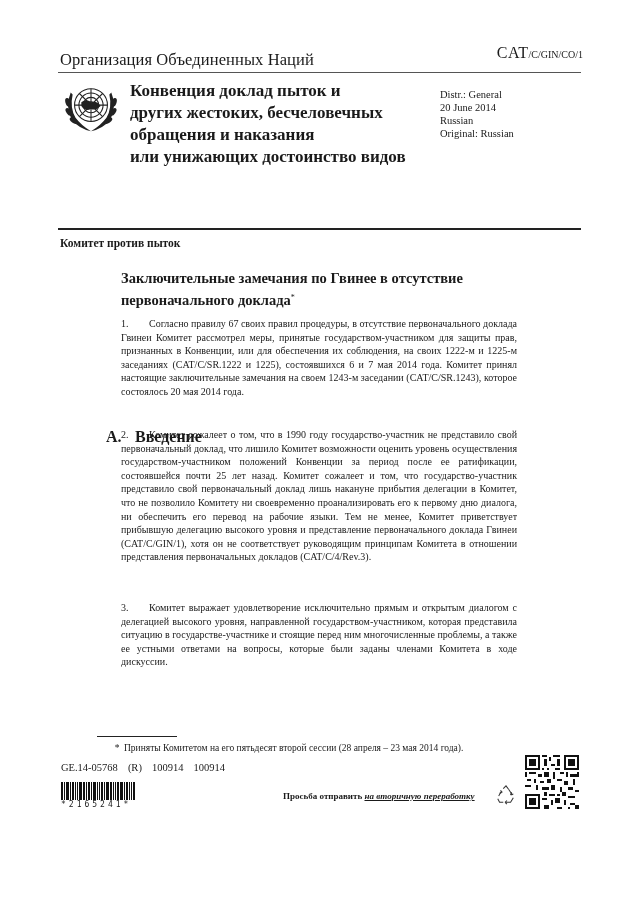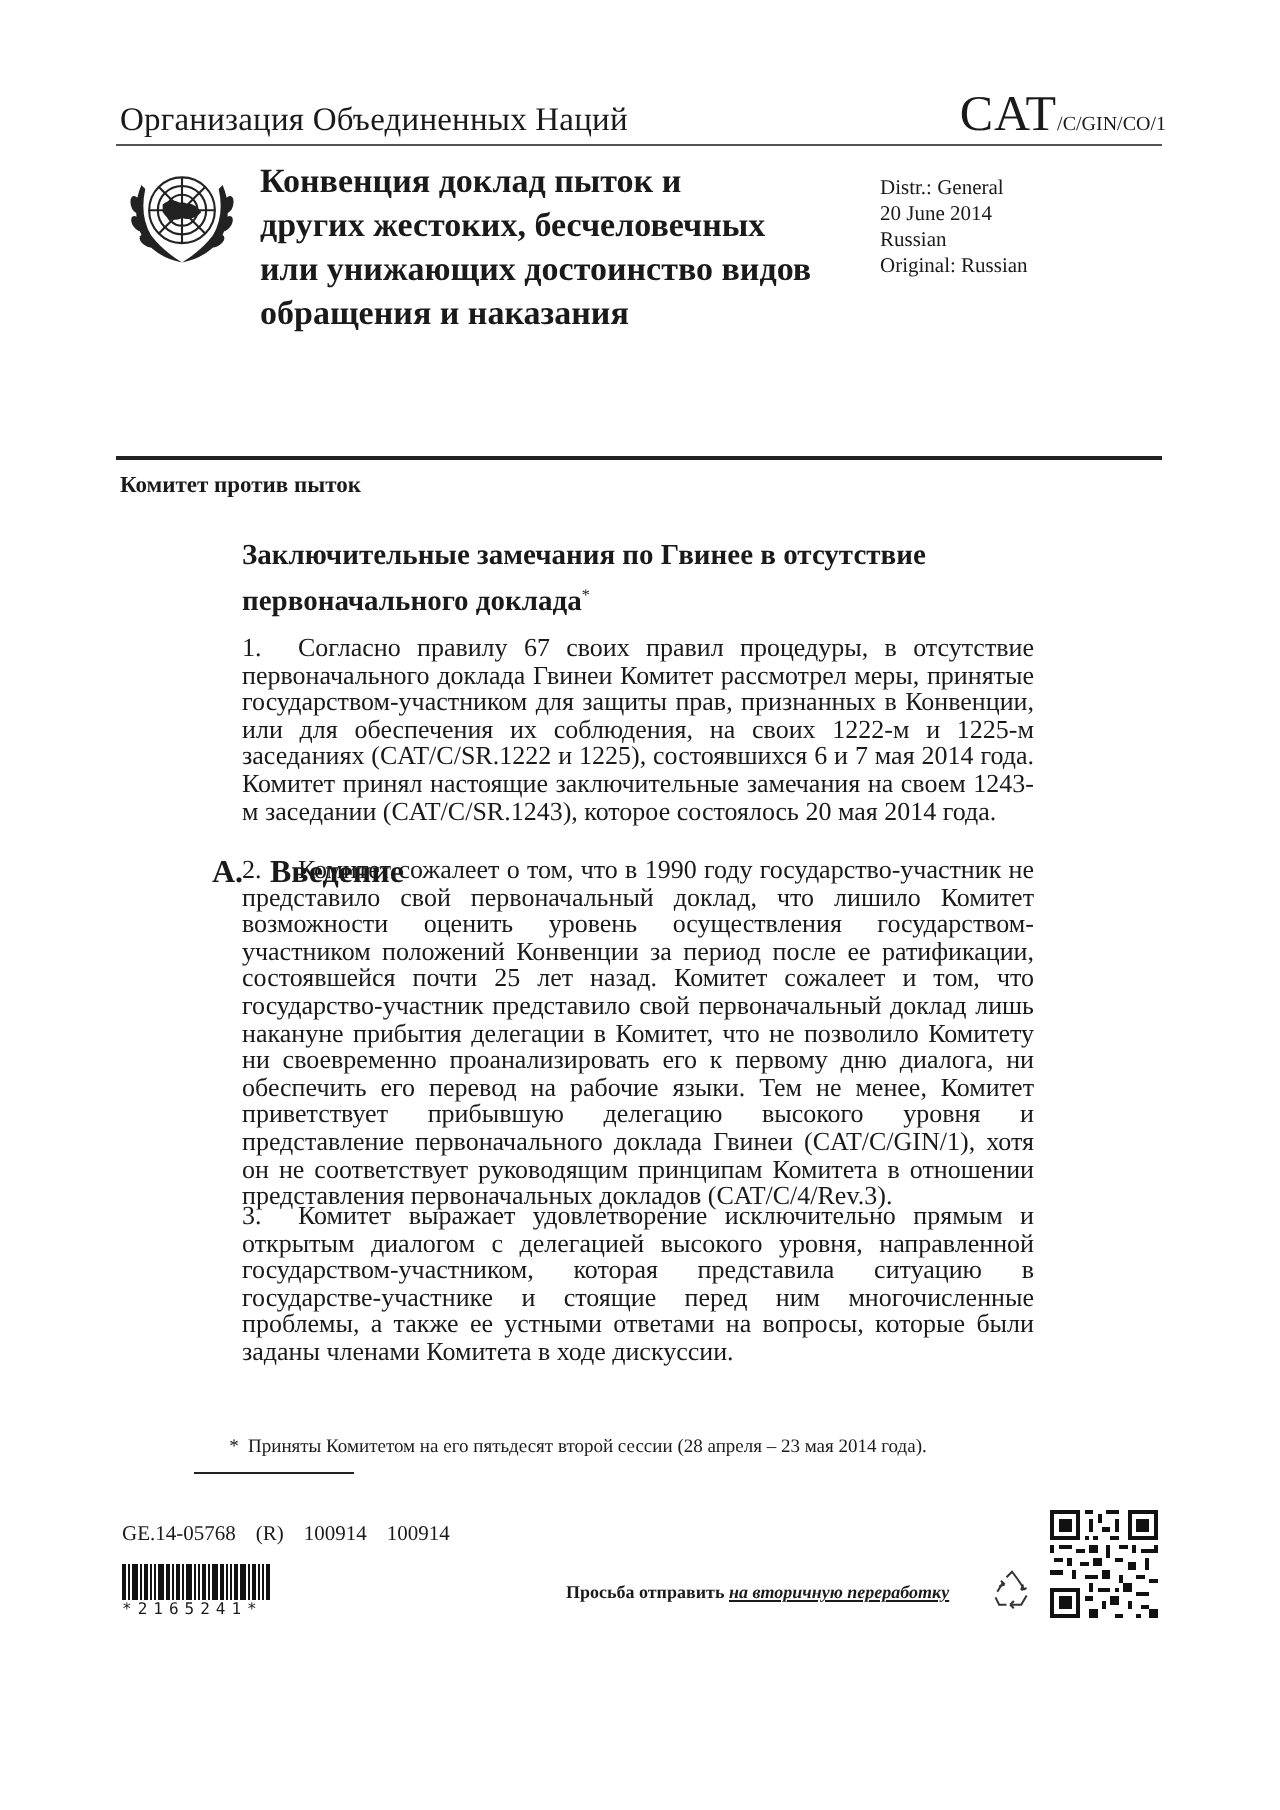--- a/index.html
+++ b/index.html
@@ -1,39 +1,39 @@
 <!DOCTYPE html>
 <html><head>
 <meta charset="utf-8">
 <style>
   html, body { margin: 0; padding: 0; background: #ffffff; }
   body { width: 640px; height: 905px; position: relative; overflow: hidden;
          font-family: "Liberation Serif", "DejaVu Serif", serif; color: #1a1a1a; }
   .abs { position: absolute; }
   .org-name { left: 60px; top: 50px; font-size: 16.5px; letter-spacing: 0.1px; }
   .symbol { right: 57px; top: 44px; white-space: nowrap; }
-  .symbol .big { font-size: 25px; letter-spacing: 0.5px; text-align: right; }
+  .symbol .big { font-size: 16px; letter-spacing: 0.5px; text-align: right; }
   .symbol .small { font-size: 10px; }
   .rule-top { left: 58px; top: 72px; width: 523px; height: 1px; background: #555; }
   .un-logo { left: 62px; top: 79px; width: 58px; height: 58px; }
   .conv-title { left: 130px; top: 80px; font-size: 17px; font-weight: bold; line-height: 22px; width: 300px; }
   .distr { left: 440px; top: 88px; font-size: 10.5px; line-height: 13px; }
   .rule-thick { left: 58px; top: 228px; width: 523px; height: 2px; background: #222; }
   .committee { left: 60px; top: 237px; font-size: 11.5px; font-weight: bold; }
   .doc-title { left: 121px; top: 268px; font-size: 14.5px; font-weight: bold; line-height: 20px; width: 400px; }
   .doc-title sup { font-size: 8px; font-weight: normal; vertical-align: 5px; }
-  .para { left: 121px; width: 396px; font-size: 13px; line-height: 13.6px; text-align: justify; }
+  .para { left: 121px; width: 396px; font-size: 10px; line-height: 13.6px; text-align: justify; }
   .para .num { display: inline-block; width: 28px; }
   .p1 { top: 317px; }
   .sec-a { left: 106px; top: 428px; font-size: 16px; font-weight: bold; }
   .sec-a .letter { display: inline-block; width: 29px; }
   .p2 { top: 428px; }
   .p3 { top: 601px; }
   .fn-rule { left: 97px; top: 736px; width: 80px; height: 1px; background: #222; }
-  .footnote { left: 110px; top: 719px; font-size: 9.5px; }
+  .footnote { left: 110px; top: 743px; font-size: 9.5px; }
   .footnote .star { display: inline-block; width: 14px; text-align: center; }
   .gecode { left: 61px; top: 762px; font-size: 10.5px; word-spacing: 3px; }
   .gecode span { margin-right: 10px; }
   .barcode { left: 61px; top: 782px; width: 90px; height: 18px; display: flex; align-items: stretch; }
   .barcode i { display: block; background: #111; margin-right: 1px; }
   .barcode-text { left: 61px; top: 800px; font-family: "DejaVu Sans Mono", monospace; font-size: 8px; letter-spacing: 3px; }
   .recycle-text { left: 283px; top: 791px; font-size: 9px; font-weight: bold; }
   .recycle-text em { font-style: italic; text-decoration: underline; }
   .recycle-icon { left: 495px; top: 784px; width: 22px; height: 22px; }
   .qr { left: 525px; top: 755px; width: 54px; height: 54px; }
@@ -69,22 +69,22 @@
     <ellipse cx="12" cy="43" rx="2.5" ry="4.5" transform="rotate(-55 12 43)"></ellipse>
     <ellipse cx="54" cy="24" rx="2.5" ry="4.5" transform="rotate(15 54 24)"></ellipse>
     <ellipse cx="53" cy="34" rx="2.5" ry="4.5" transform="rotate(35 53 34)"></ellipse>
     <ellipse cx="48" cy="43" rx="2.5" ry="4.5" transform="rotate(55 48 43)"></ellipse>
   </g>
 </svg>
 
 <div class="abs conv-title">
   <div>Конвенция доклад пыток и</div>
   <div>других жестоких, бесчеловечных</div>
+  <div>обращения и наказания</div>
   <div>или унижающих достоинство видов</div>
-  <div>обращения и наказания</div>
 </div>
 
 <div class="abs distr">
   <div>Distr.: General</div>
   <div>20 June 2014</div>
   <div>Russian</div>
   <div>Original: Russian</div>
 </div>
 
 <div class="abs rule-thick"></div>

